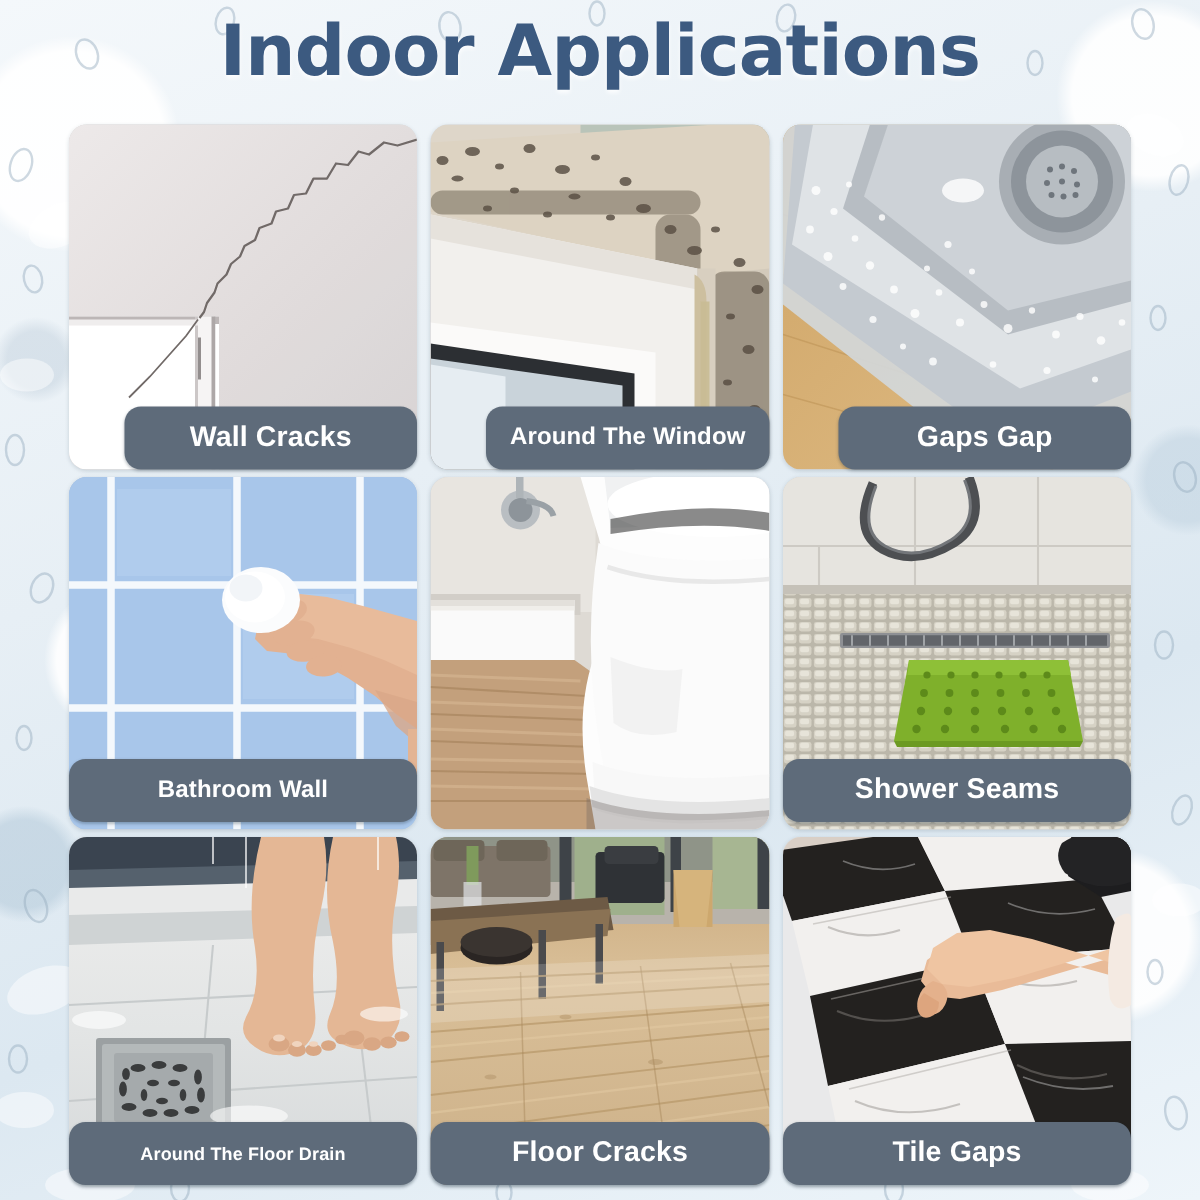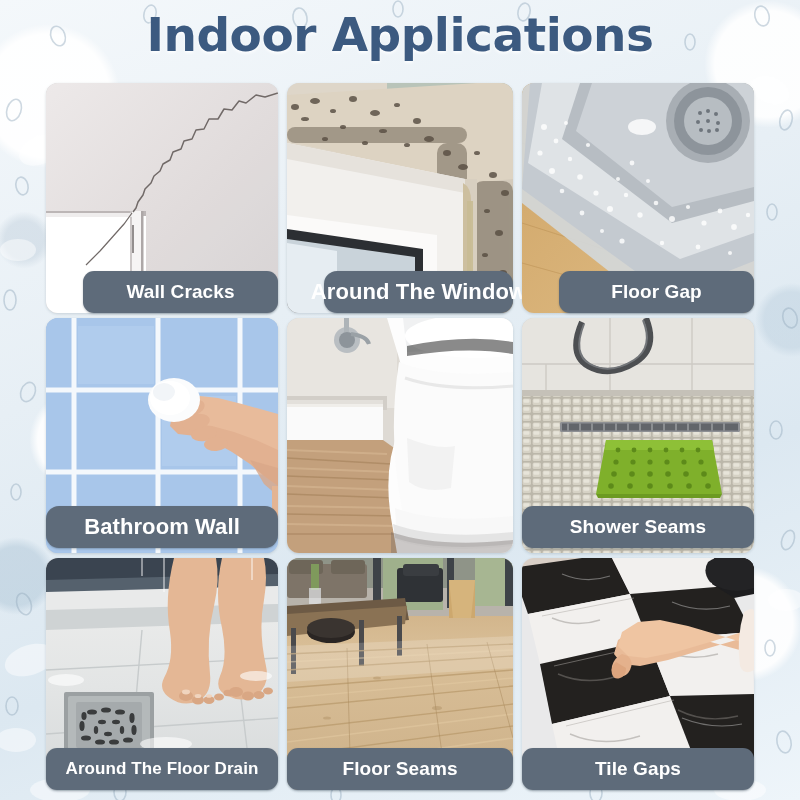--- a/index.html
+++ b/index.html
@@ -43,22 +43,22 @@
     background:#5e6b7a;
     display:flex;align-items:center;justify-content:center;
     color:#ffffff;font-weight:bold;
     font-size:19px;letter-spacing:.1px;
     box-shadow:0 1px 2px rgba(30,45,60,.3);
     white-space:nowrap;
   }
   .cell.r1 .caption{bottom:0;margin-left:37px;}
   .cell.r2 .caption{bottom:5px;}
   .cell.r3 .caption{bottom:0px;}
-  .cap-sm{font-size:22px;border-radius:13px;}
-  .cap-xs{font-size:17px;}
+  .cap-sm{font-size:16px;}
+  .cap-xs{font-size:12px;}
   #title{
     position:absolute;left:0;right:0;top:11px;
     text-align:center;
     font-family:"DejaVu Sans", sans-serif;
     font-weight:bold;
     font-size:47px;
     line-height:1;
     color:#3c5a80;
     letter-spacing:-.5px;
     text-shadow:0 2px 3px rgba(255,255,255,.85);
@@ -266,21 +266,21 @@
             <circle cx="60" cy="130" r="2.4"></circle>
               <circle cx="80" cy="148" r="2"></circle>
               <circle cx="100" cy="158" r="2.6"></circle>
             <circle cx="140" cy="160" r="2.2"></circle>
               <circle cx="176" cy="164" r="2.4"></circle>
               <circle cx="208" cy="170" r="2"></circle>
             <ellipse cx="120" cy="44" rx="14" ry="8"></ellipse>
           </g>
         </svg>
       </div>
-      <div class="caption">Floor Gap</div>
+      <div class="caption">Gaps Gap</div>
     </div>
 
     <div class="cell r2">
       <div class="photo">
         <svg viewBox="0 0 232 235" preserveAspectRatio="none">
           <rect width="232" height="235" fill="#9fc0e8"></rect>
           <rect width="232" height="235" fill="#a8c6ea"></rect>
           <g stroke="#f4f8fc" stroke-width="5">
             <path d="M0 72 H232"></path>
               <path d="M0 154 H232"></path>
@@ -567,21 +567,21 @@
               <ellipse cx="150" cy="150" rx="5" ry="2"></ellipse>
             <ellipse cx="40" cy="160" rx="4" ry="1.6"></ellipse>
               <ellipse cx="190" cy="196" rx="5" ry="2"></ellipse>
             <ellipse cx="110" cy="200" rx="4" ry="1.6"></ellipse>
           </g>
           <g fill="#ffffff" opacity=".18">
             <path d="M0 88 L226 78 L226 110 L0 124 Z"></path>
           </g>
         </svg>
       </div>
-      <div class="caption">Floor Seams</div>
+      <div class="caption">Floor Cracks</div>
     </div>
 
     <div class="cell r3">
       <div class="photo">
         <svg viewBox="0 0 232 232" preserveAspectRatio="none">
           <rect width="232" height="232" fill="#e9e9ea"></rect>
           <rect x="0" y="0" width="232" height="18" fill="#d9cfc6"></rect>
           <rect x="130" y="0" width="60" height="16" fill="#e8b36a"></rect>
           <path d="M-10 10 L88 -4 L108 36 L6 56 Z" fill="#23211f"></path>
           <path d="M6 56 L108 36 L126 82 L18 106 Z" fill="#f2f0ee"></path>

